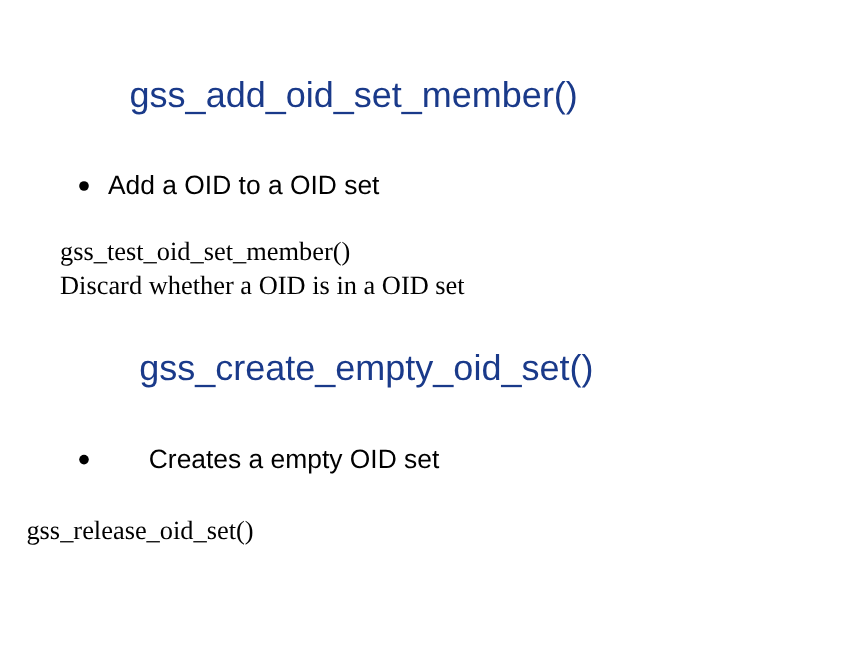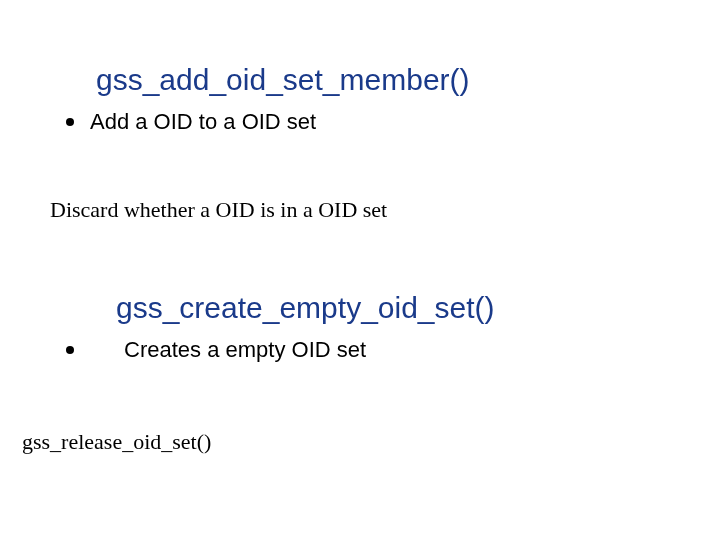--- a/index.html
+++ b/index.html
@@ -19,33 +19,34 @@
     padding: 0;
   }
   .heading {
     font-family: Verdana, Geneva, sans-serif;
     color: #1a3a8a;
     font-size: 30px;
     line-height: 1.2;
   }
   .h1 {
     position: absolute;
-    left: 96px;
+    left: 108px;
     top: 62px;
   }
   .h2 {
     position: absolute;
     left: 116px;
     top: 290px;
   }
   .bullet-row {
     position: absolute;
     left: 66px;
     display: flex;
     align-items: flex-start;
+    margin-top: 33px;
   }
   .br1 { top: 108px; }
   .br2 { top: 336px; gap: 34px; }
   .bullet-dot {
     width: 8px;
     height: 8px;
     border-radius: 50%;
     background: #000000;
     margin-top: 10px;
     margin-right: 16px;
@@ -80,20 +81,21 @@
 <div class="slide">
 
   <div class="heading h1">gss_add_oid_set_member()</div>
 
   <div class="bullet-row br1">
     <div class="bullet-dot"></div>
     <div class="bullet-text">Add a OID to a OID set</div>
   </div>
 
   <div class="plain-block pb1">
+    <div>gss_test_oid_set_member()</div>
     <div>Discard whether a OID is in a OID set</div>
   </div>
 
   <div class="heading h2">gss_create_empty_oid_set()</div>
 
   <div class="bullet-row br2">
     <div class="bullet-dot"></div>
     <div class="bullet-text">Creates a empty OID set</div>
   </div>
 

